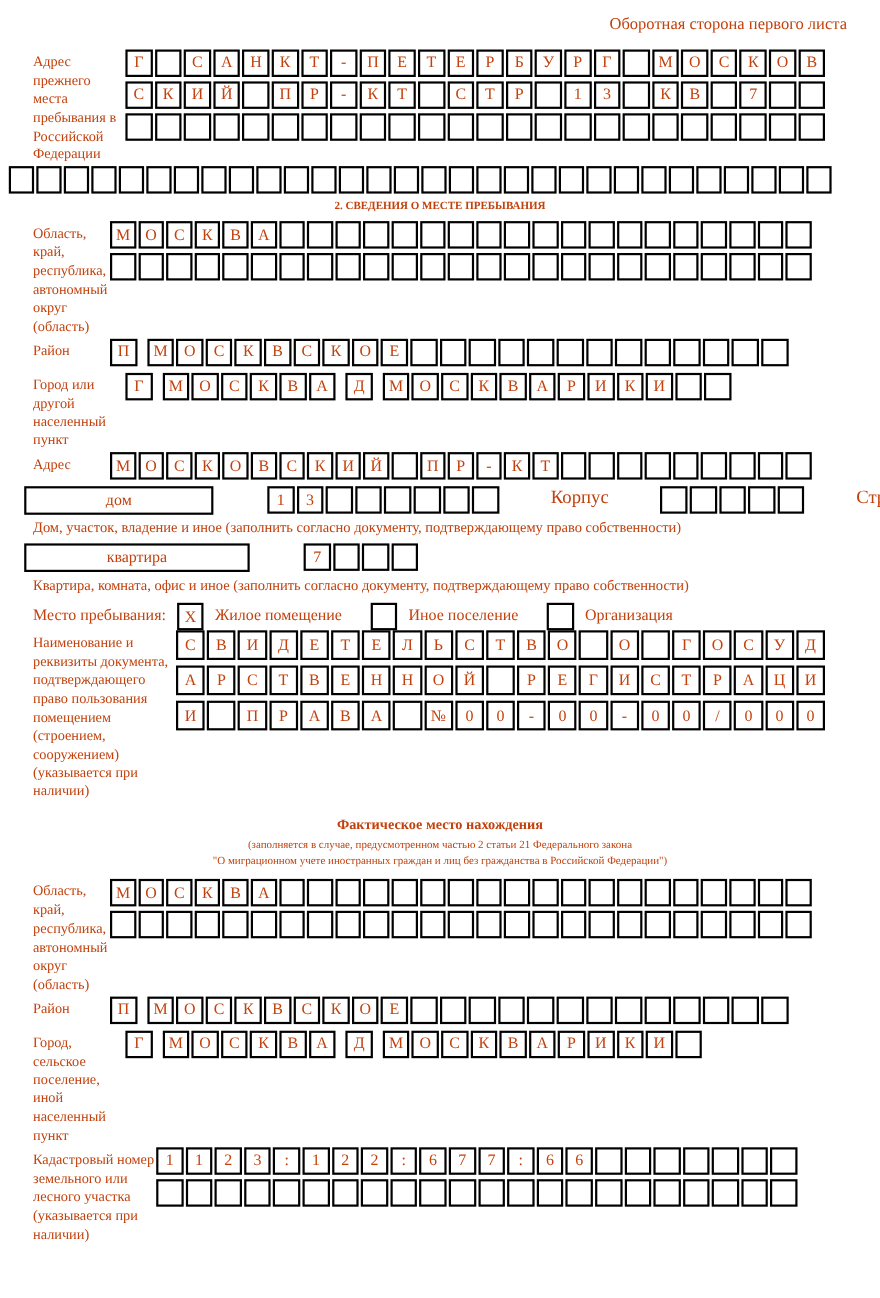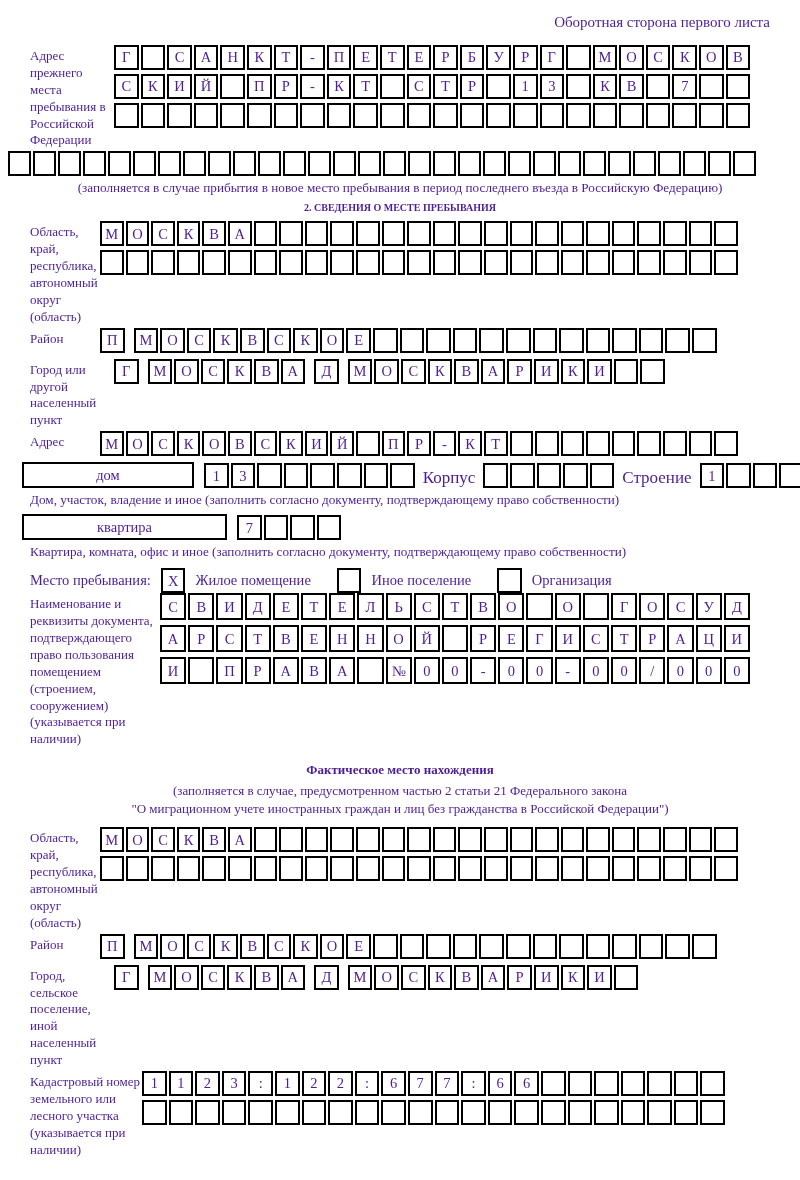--- a/index.html
+++ b/index.html
@@ -2,21 +2,21 @@
 <html lang="ru"><head>
 <meta charset="utf-8">
 <style>
   html,body{margin:0;padding:0;background:#fff;}
   .page{
     position:relative;
     width:800px;height:1180px;
     box-sizing:border-box;
     padding:14px 30px 0 30px;
     background:#ffffff;
-    color:#4c1d95;
+    color:#c2410c;
     font-family:"Liberation Serif","DejaVu Serif",serif;
     overflow:hidden;
   }
   .corner{ text-align:right; font-size:15px; margin-bottom:14px; }
 
   .group{ display:flex; align-items:flex-start; margin-bottom:2px; }
   .lbl{ flex:none; font-size:13px; line-height:1.3; padding-top:3px; }
   .w84{ width:84px; } .w70{ width:70px; } .w130{ width:130px; } .w112{ width:112px; }
   .rows{ flex:1; min-width:0; }
 
@@ -32,23 +32,23 @@
   }
   .p25 .cell{ width:23.6px; }
   .p21 .cell{ width:26.2px; height:27px; }
   .p30 .cell{ width:23px; }
   .full{ margin-left:-22px; }
 
   .note{ font-size:13.2px; }
   .center{ text-align:center; }
   h2{ font-size:10px; text-align:center; margin:6px 0 8px 0; }
   h3{ font-size:13px; text-align:center; margin:14px 0 4px 0; }
-  .subnote{ font-size:13px; text-align:center; line-height:1.35; }
-
-  .houserow{ display:flex; align-items:flex-end; margin:2px 0 4px 0; }
+  .subnote{ font-size:10px; text-align:center; line-height:1.35; }
+
+  .houserow{ display:flex; align-items:flex-start; margin:2px 0 4px 0;gap:39px; }
   .widebox{
     flex:none; box-sizing:border-box; height:26px;
     border:2px solid #000; display:flex; align-items:center; justify-content:center;
     font-size:14.5px;
   }
   .w-dom{ width:172px; margin-left:-8px; margin-right:10px; }
   .w-kv{ width:205px; margin-left:-8px; margin-right:10px; }
   .inlabel{ font-size:17px; margin:0 8px; }
   .inline{ margin-bottom:0; }
 
@@ -186,21 +186,20 @@
         <span class="cell"></span>
         <span class="cell"></span>
         <span class="cell"></span>
         <span class="cell"></span>
         <span class="cell"></span>
         <span class="cell"></span>
         <span class="cell"></span>
         <span class="cell"></span>
       </span>
     </div>
-  <div class="note center">(заполняется в случае прибытия в новое место пребывания в период последнего въезда в Российскую Федерацию)</div>
 
   <h2>2. СВЕДЕНИЯ О МЕСТЕ ПРЕБЫВАНИЯ</h2>
 
   <div class="group">
     <div class="lbl w70">Область, край, республика, автономный округ (область)</div>
     <div class="rows">
       <div class="boxrow p25">
           <span class="seg">
             <span class="cell">М</span>
             <span class="cell">О</span>

